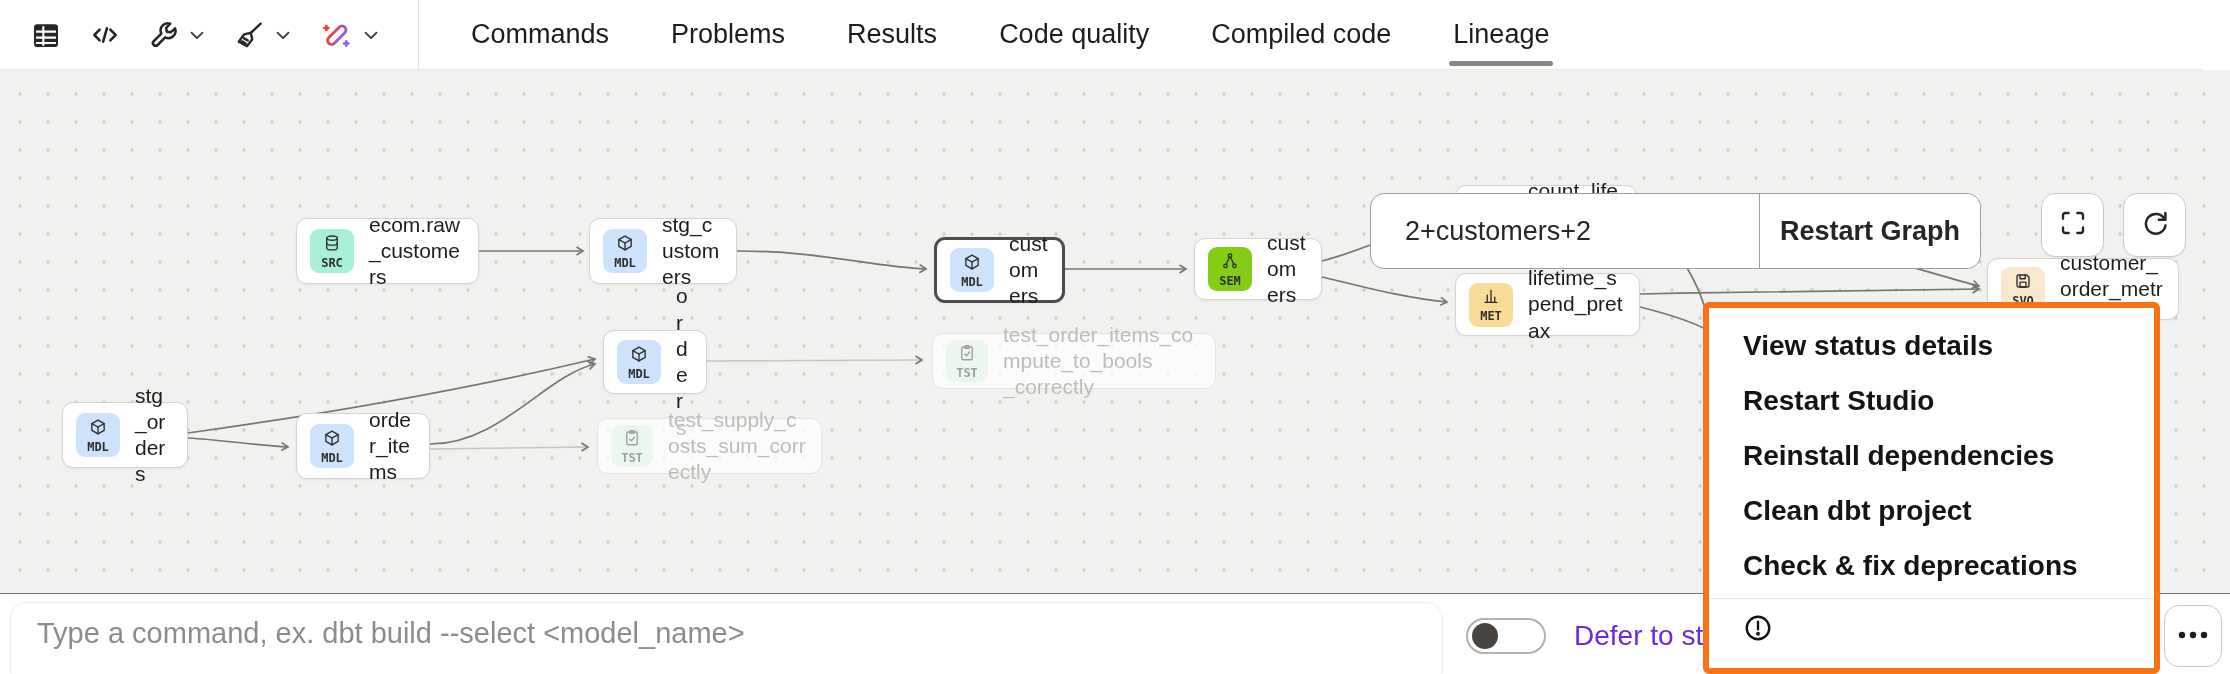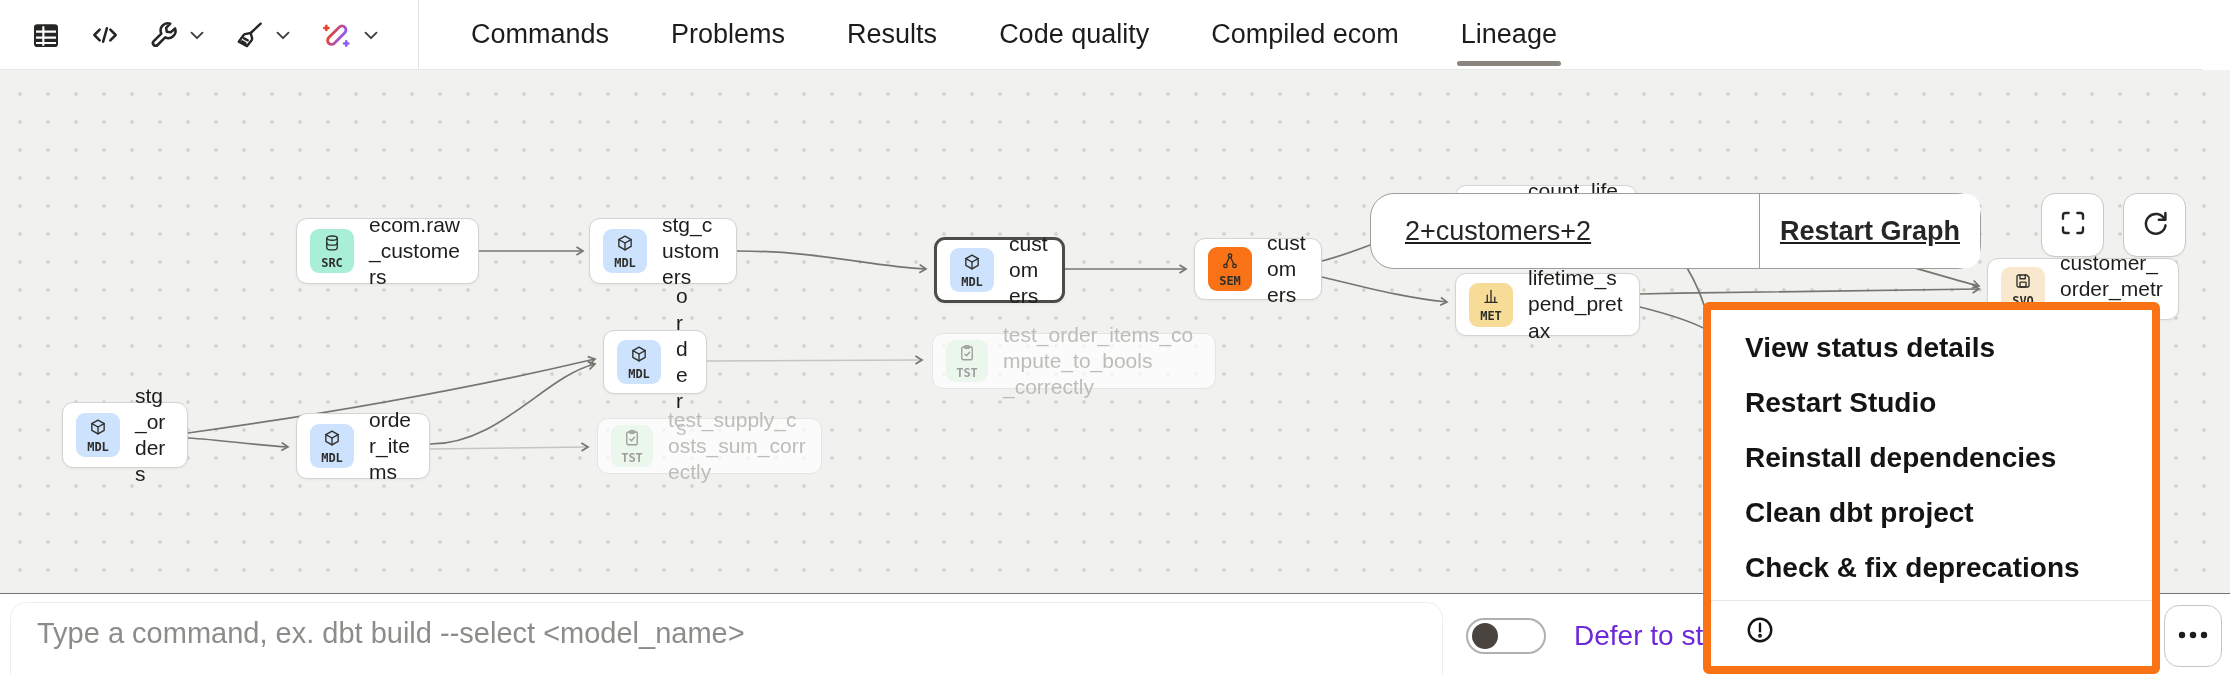--- a/index.html
+++ b/index.html
@@ -38,34 +38,34 @@
     display:flex; flex-direction:column; align-items:center; justify-content:center; gap:1px; }
   .node.faded .badge { opacity:0.45; width:42px; height:42px; }
   .badge .blabel { font-family:"DejaVu Sans Mono", monospace; font-size:12px; font-weight:bold;
     color:#2e2e2a; line-height:1; }
   .node .nlabel { font-size:21px; color:#1d1d1b; line-height:1.25; padding-right:14px;
     overflow-wrap:anywhere; }
   .node.faded .nlabel { color:#bdbdb8; }
 
   
   .graph-ctl { position:absolute; left:1370px; top:123px; width:611px; height:76px;
-    background:#fff; border:1.5px solid #9d9d99; border-radius:24px; display:flex; z-index:5;text-decoration:underline; }
+    background:#fff; border:1.5px solid #9d9d99; border-radius:14px; display:flex; z-index:5; }
   .graph-ctl .sel-input { flex:1; border:none; outline:none; background:transparent;
     font-size:27px; color:#262624; padding:0 0 0 34px; font-family:"Liberation Sans",sans-serif; }
   .graph-ctl .upd { width:229px; border-left:1.5px solid #9d9d99; display:flex; align-items:center;
     justify-content:center; font-size:27px; font-weight:700; color:#262624; cursor:pointer;
     border-radius:0 14px 14px 0; background:#fff; }
   .sq-btn { position:absolute; top:123px; width:63px; height:64px; background:#fff;
     border:1.5px solid #c9c9c6; border-radius:14px; display:flex; align-items:center;
     justify-content:center; cursor:pointer; z-index:5; box-shadow:0 1px 2px rgba(0,0,0,0.04); }
   #fullscreen-btn { left:2041px; } #refresh-btn { left:2123px; }
 
   
   .ctx-menu { position:absolute; left:1703px; top:302px; width:457px; height:372px;
-    background:#fff; border:8px solid #f97316; border-radius:6px; z-index:30;
+    background:#fff; border:6px solid #f97316; border-radius:6px; z-index:30;
     display:flex; flex-direction:column; padding-top:10px; }
   .ctx-item { height:55px; display:flex; align-items:center; gap:15px; padding-left:34px;
     font-size:28px; font-weight:600; color:#141412; cursor:pointer; white-space:nowrap; }
   .ctx-divider { height:1px; background:#e8e8e5; margin:5px 0; }
 
   
   .bottombar { position:absolute; left:0; top:593px; width:2230px; height:81px; background:#fff;
     border-top:1px solid #737373; z-index:10; }
   .cmd-input { position:absolute; left:10px; top:8px; width:1433px; height:86px;
     border:1.5px solid #ededeb; border-radius:16px; background:#fff; font-size:29px;
@@ -151,21 +151,21 @@
             </svg>
           </span>
       </div>
     </div>
     <div class="vdivider"></div>
     <div class="tabs" id="tabs">
         <div class="tab">Commands</div>
         <div class="tab">Problems</div>
         <div class="tab">Results</div>
         <div class="tab">Code quality</div>
-        <div class="tab">Compiled ecom</div>
+        <div class="tab">Compiled code</div>
         <div class="tab active">Lineage</div>
       </div>
   </div>
 
   <div class="canvas">
     <svg class="edges" id="edges" viewBox="0 70 2230 523">
       <defs>
         <marker id="arr" markerWidth="11" markerHeight="11" refX="8" refY="5" orient="auto" markerUnits="userSpaceOnUse">
           <path d="M1.5,1 L8,5 L1.5,9" fill="none" stroke="#76756f" stroke-width="1.7"></path>
         </marker>
@@ -219,21 +219,21 @@
             <span><svg width="18" height="18" viewBox="0 0 24 24" fill="none" stroke="#2e2e2a" stroke-width="1.8" stroke-linecap="round" stroke-linejoin="round">
                 <path d="M12,2.8 L20.2,7.4 V16.6 L12,21.2 L3.8,16.6 V7.4 Z"></path>
                 <path d="M3.8,7.4 L12,12 L20.2,7.4"></path>
                 <path d="M12,12 V21.2"></path>
               </svg></span>
             <span class="blabel">MDL</span>
           </div>
           <div class="nlabel">customers</div>
         </div>
         <div class="node" style="left: 1194px; top: 168px; width: 128px; height: 62px;">
-          <div class="badge" style="background:#f97316">
+          <div class="badge" style="background:#84cc16">
             <span><svg width="18" height="18" viewBox="0 0 24 24" fill="none" stroke="#2e2e2a" stroke-width="1.8" stroke-linecap="round" stroke-linejoin="round">
                 <circle cx="12" cy="5" r="2.3"></circle>
                 <circle cx="6" cy="18.5" r="2.3"></circle>
                 <circle cx="18" cy="18.5" r="2.3"></circle>
                 <path d="M11,7.2 L7,16.4 M13,7.2 L17,16.4"></path>
               </svg></span>
             <span class="blabel">SEM</span>
           </div>
           <div class="nlabel">customers</div>
         </div>

